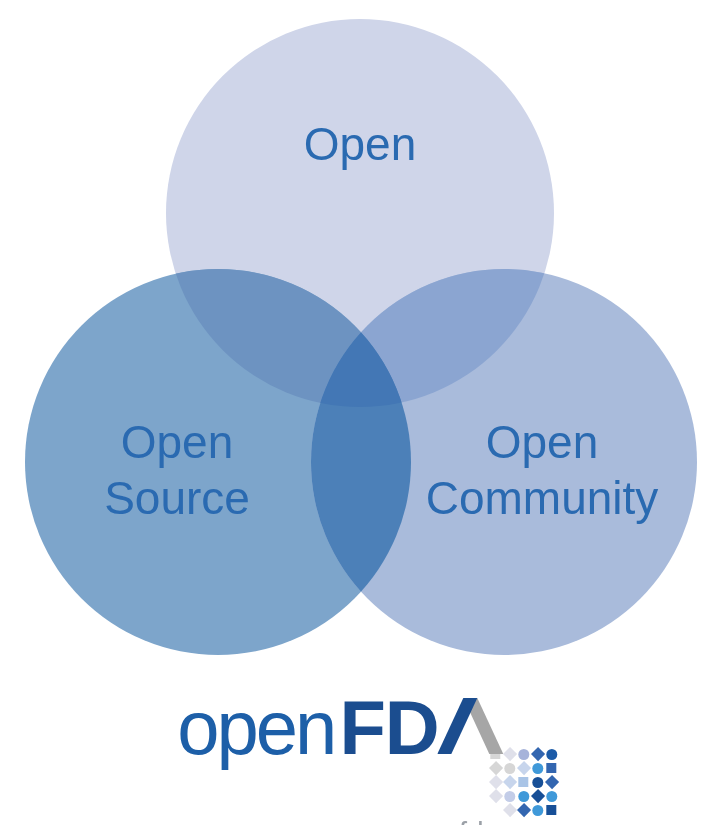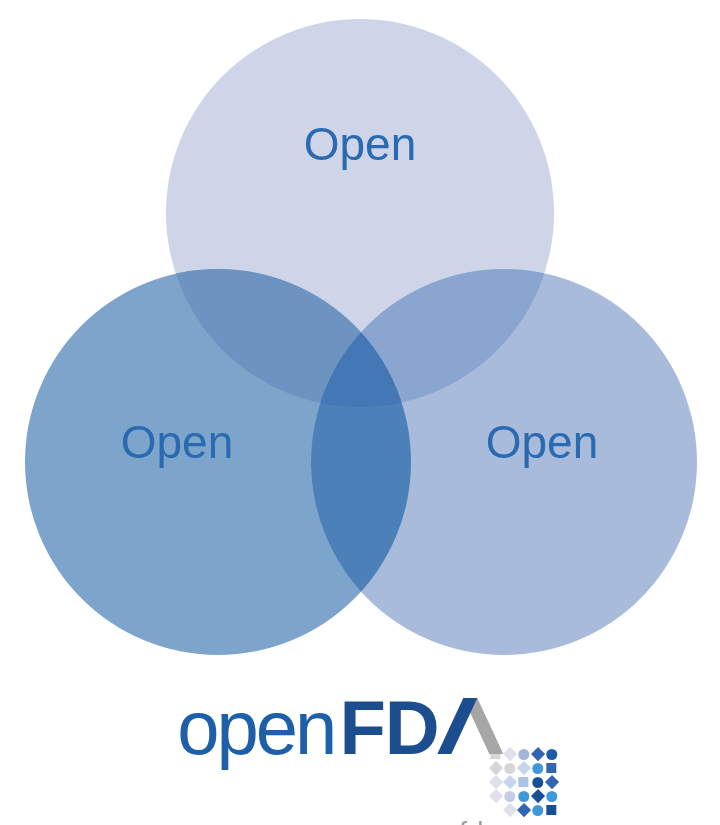--- a/index.html
+++ b/index.html
@@ -78,23 +78,25 @@
         <circle cx="504" cy="462" r="193" fill="#4377b5"></circle>
       </g>
     </g>
   </svg>
 
   <div class="venn-label label-data" style="color: rgb(42, 106, 177);">
     <div>Open</div>
   </div>
   <div class="venn-label label-source" style="color: rgb(42, 106, 177);">
     <div>Open</div>
+    <div>Source</div>
   </div>
   <div class="venn-label label-community" style="color: rgb(42, 106, 177);">
     <div>Open</div>
+    <div>Community</div>
   </div>
 </div>
 
 <div class="logo">
   <div class="logo-row">
     <span class="logo-open" style="color: rgb(29, 95, 168);">open</span><span class="logo-fd" style="color: rgb(27, 77, 143);">FD</span><svg class="a-glyph" width="66" height="56" viewBox="0 0 66 56" aria-label="A">
       <polygon points="40,0 66,56 52,56 28,4" fill="#a6a6a6"></polygon>
       <polygon points="26,0 40,0 14,56 0,56" fill="#1b4d8f"></polygon>
     </svg><span class="dot-grid">
         <span class="cell">

